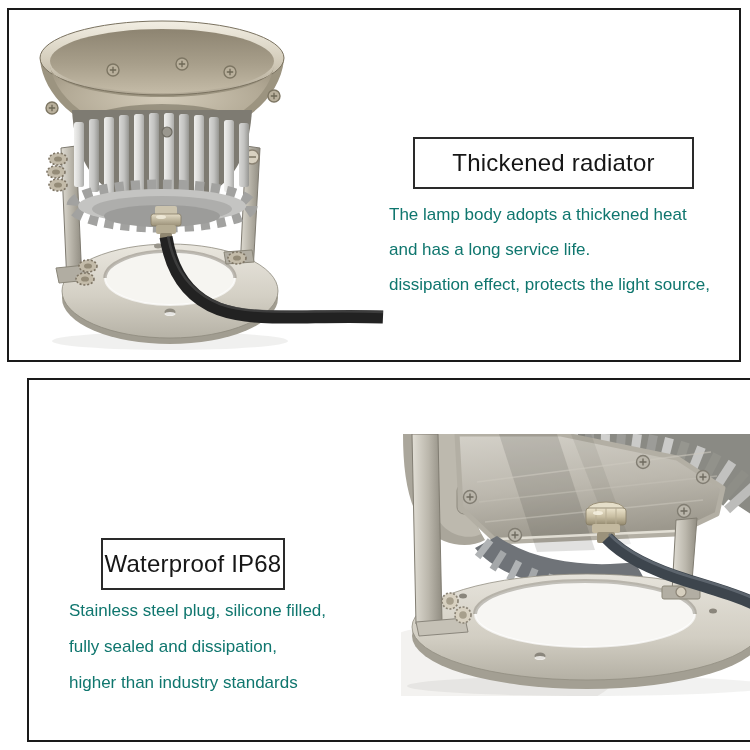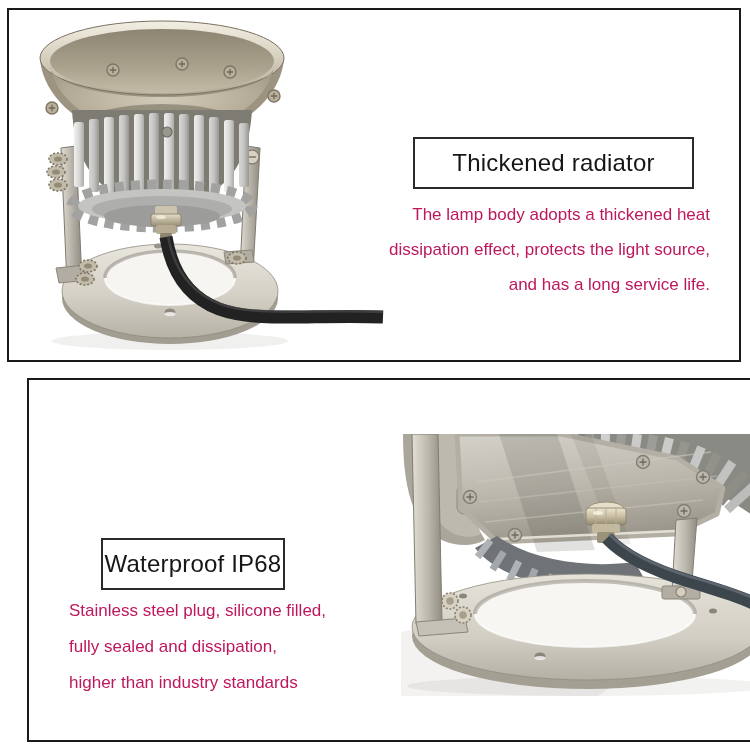--- a/index.html
+++ b/index.html
@@ -6,31 +6,31 @@
   html,body { background:#ffffff; }
   body {
     width:750px; height:750px; position:relative; overflow:hidden;
     font-family:"Liberation Sans","DejaVu Sans",sans-serif;
     color:#1a1a1a;
   }
   .panel {
     position:absolute; background:#ffffff;
     border:2px solid #1a1a1a;
   }
-  .panel-top { left:7px; top:8px;  width:734px; height:354px;text-align:right; }
+  .panel-top { left:7px; top:8px;  width:734px; height:354px; }
   .panel-bot { left:7px; top:378px; width:736px; height:364px;margin-left:20px; }
   .photo { position:absolute; left:0; top:0; display:block; }
   .title-box {
     position:absolute; border:2px solid #2a2a2a; background:#ffffff;
     display:flex; align-items:center; justify-content:center;
     font-size:24px; letter-spacing:0.2px; color:#161616; white-space:nowrap;
   }
   .tb-radiator  { left:404px; top:127px; width:281px; height:52px; }
   .tb-waterproof{ left:72px;  top:158px; width:184px; height:52px; }
-  .desc { position:absolute; font-size:17px; color:#be185d; }
+  .desc { position:absolute; font-size:17px; color:#0f766e; }
   .desc .line { white-space:nowrap; }
   .desc-radiator  { left:380px; top:187px; }
   .desc-radiator .line  { line-height:35px; }
   .desc-waterproof{ left:40px; top:213px; }
   .desc-waterproof .line{ line-height:36px; }
 </style>
 </head>
 <body>
 
 <div class="panel panel-top">
@@ -164,22 +164,22 @@
       <path d="M159,226 C164,254 178,281 211,294 C247,307 304,299 374,302" fill="none" stroke="#4d4d4d" stroke-width="2.5" opacity="0.65"></path>
     </g>
   </svg>
 
   <div class="title-box tb-radiator">
     <span>Thickened radiator</span>
   </div>
 
   <div class="desc desc-radiator">
     <div class="line">The lamp body adopts a thickened heat</div>
+    <div class="line">and has a long service life.</div>
     <div class="line">dissipation effect, protects the light source,</div>
-    <div class="line">and has a long service life.</div>
   </div>
 </div>
 
 <div class="panel panel-bot">
 
   <svg class="photo" role="img" width="732" height="360" viewBox="0 0 732 360" aria-label="Close-up of the lamp underside: stainless steel cable gland plug with rubber wire, heat sink fins, mounting bracket and round base ring">
     <defs>
       <clipPath id="photoclip2">
           <rect x="372" y="54" width="360" height="262"></rect>
         </clipPath>

